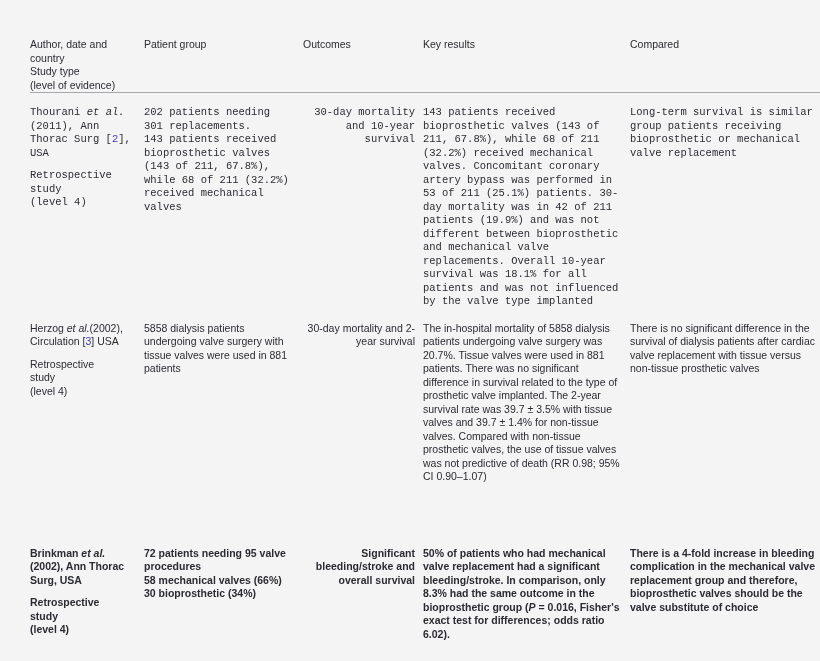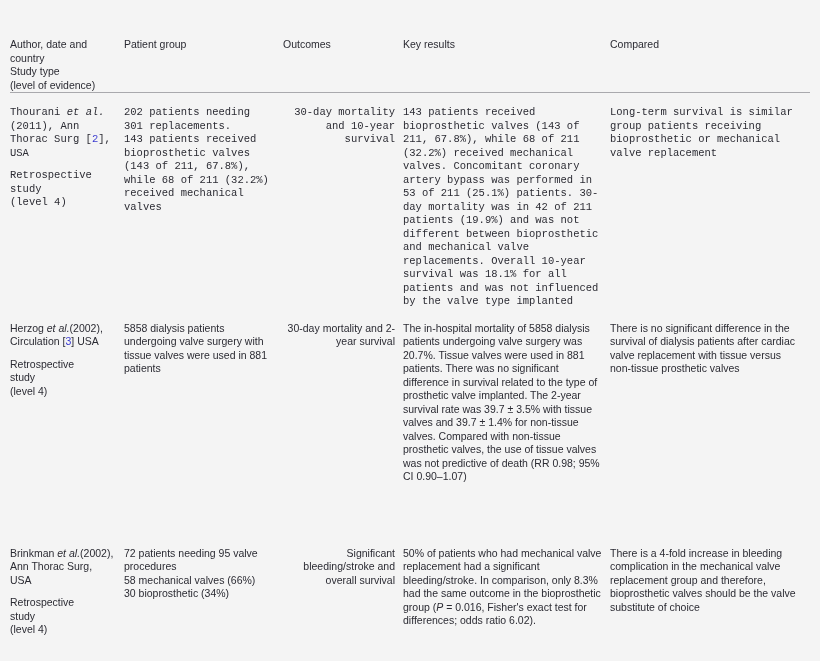--- a/index.html
+++ b/index.html
@@ -14,20 +14,21 @@
     font-family: "Liberation Sans", sans-serif;
     color: #2b2b33;
     overflow: hidden;
   }
   .page {
     position: relative;
     width: 820px;
     height: 661px;
     background: #f4f4f4;
     box-sizing: border-box;
+    padding-left: 20px;
   }
   table.evidence-table {
     width: 800px;
     margin: 0 10px;
     border-collapse: collapse;
     table-layout: fixed;
   }
   table.evidence-table col.c1 { width: 114px; }
   table.evidence-table col.c2 { width: 159px; }
   table.evidence-table col.c3 { width: 120px; }
@@ -51,21 +52,21 @@
   tbody td {
     vertical-align: top;
     font-size: 10.5px;
     line-height: 13.5px;
     color: #2b2b33;
     padding: 13px 8px 0 0;
     box-sizing: border-box;
   }
   tbody tr.row-1 td { height: 205px; font-family: Liberation Mono, monospace; }
   tbody tr.row-2 td { height: 225px; }
-  tbody tr.row-3 td { height: 110px; }
+  tbody tr.row-3 td { height: 110px; font-weight: bold; }
 
   .study-ref { display: block; }
   .study-type { display: block; margin-top: 9px; }
   .study-type .ln { display: block; }
   .pg-line { display: block; }
   .out-line { display: block; text-align: right; }
   em.it { font-style: italic; }
   a.refnum {
     color: #3a3ad0;
     text-decoration: none;

